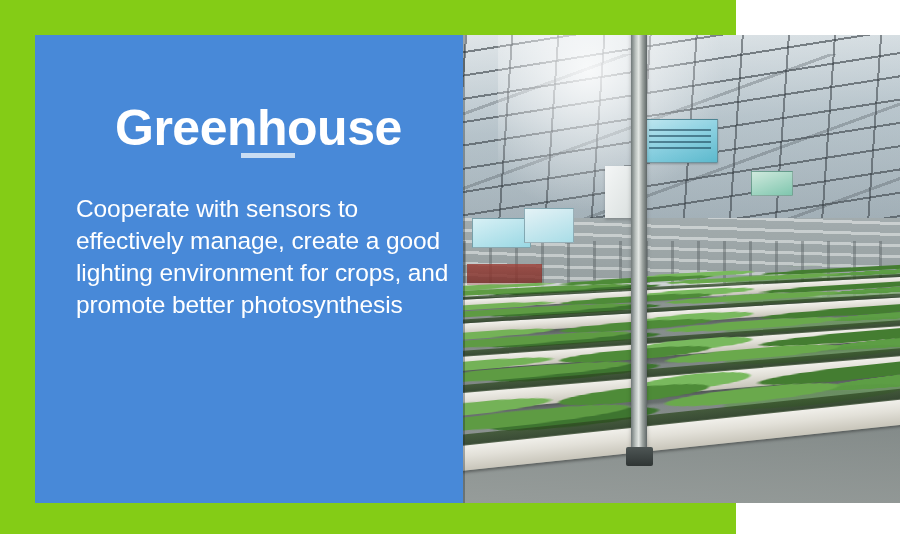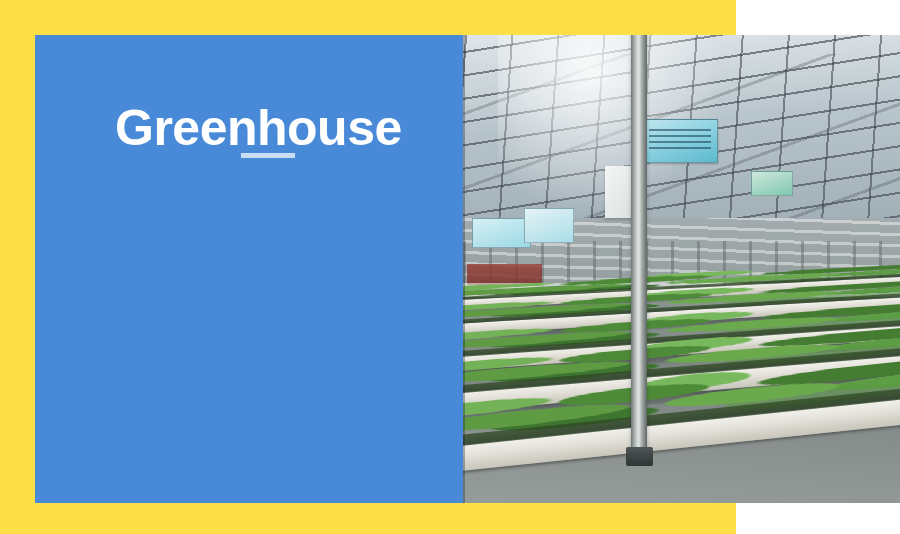--- a/index.html
+++ b/index.html
@@ -11,21 +11,21 @@
     width: 900px;
     height: 534px;
     overflow: hidden;
     font-family: "Liberation Sans", sans-serif;
   }
 
   .slide {
     position: relative;
     width: 736px;
     height: 534px;
-    background: #fde047;
+    background: #84cc16;
   }
 
   
   .text-panel {
     position: absolute;
     left: 35px;
     top: 35px;
     width: 428px;
     height: 468px;
     background: #4889d8;
@@ -291,20 +291,21 @@
 <body>
 
 <div class="slide">
 
   <div class="text-panel">
 
     <h1 class="title">Greenhouse</h1>
 
     <div class="title-rule"></div>
 
+    <p class="body-copy">Cooperate with sensors to effectively manage, create a good lighting environment for crops, and promote better photosynthesis</p>
   </div>
 
   <div class="photo">
     <div class="photo-inner">
 
       <div class="roof"></div>
       <div class="roof-bars"></div>
       <div class="roof-bars2"></div>
       <div class="roof-bars3"></div>
       <div class="roof-glow"></div>

